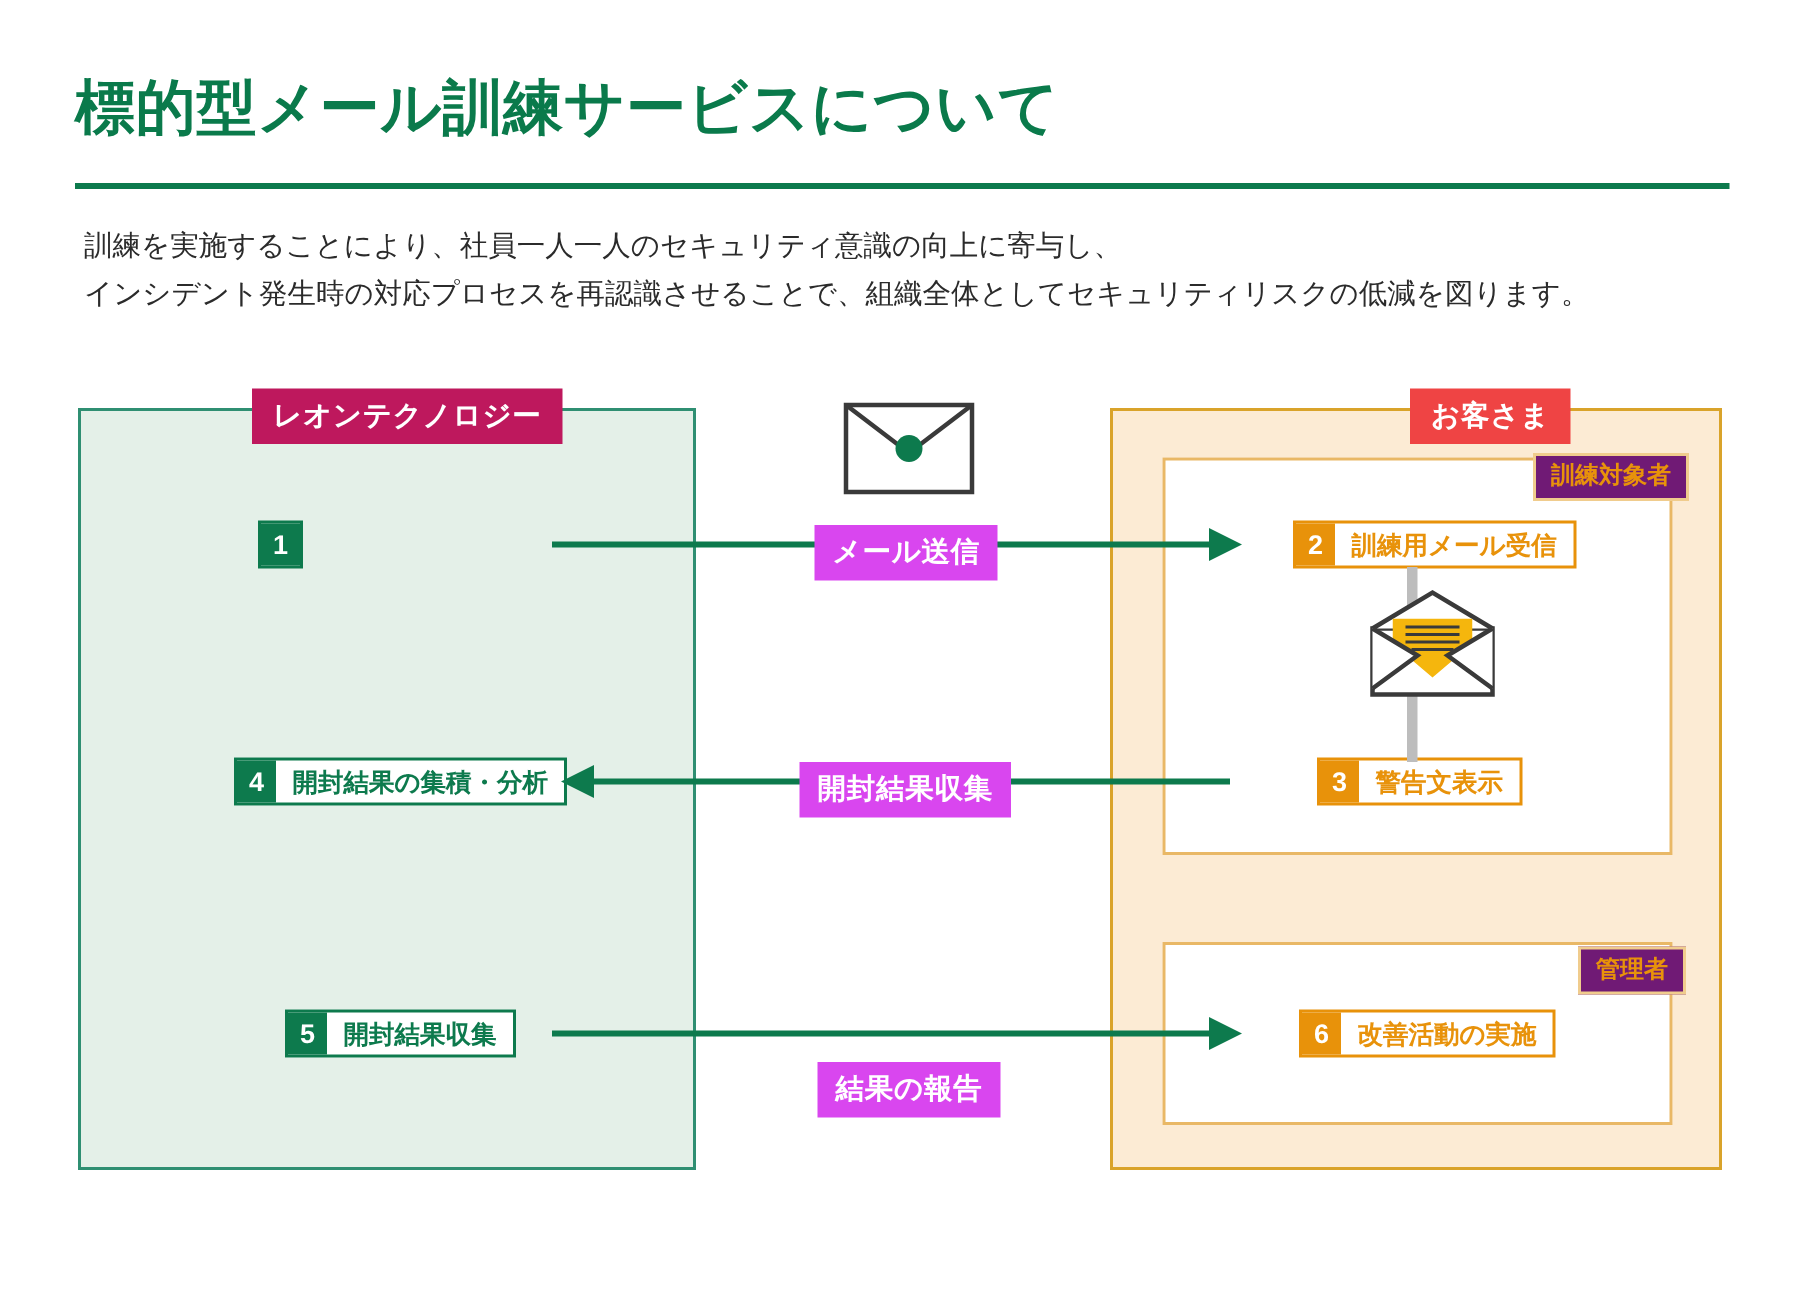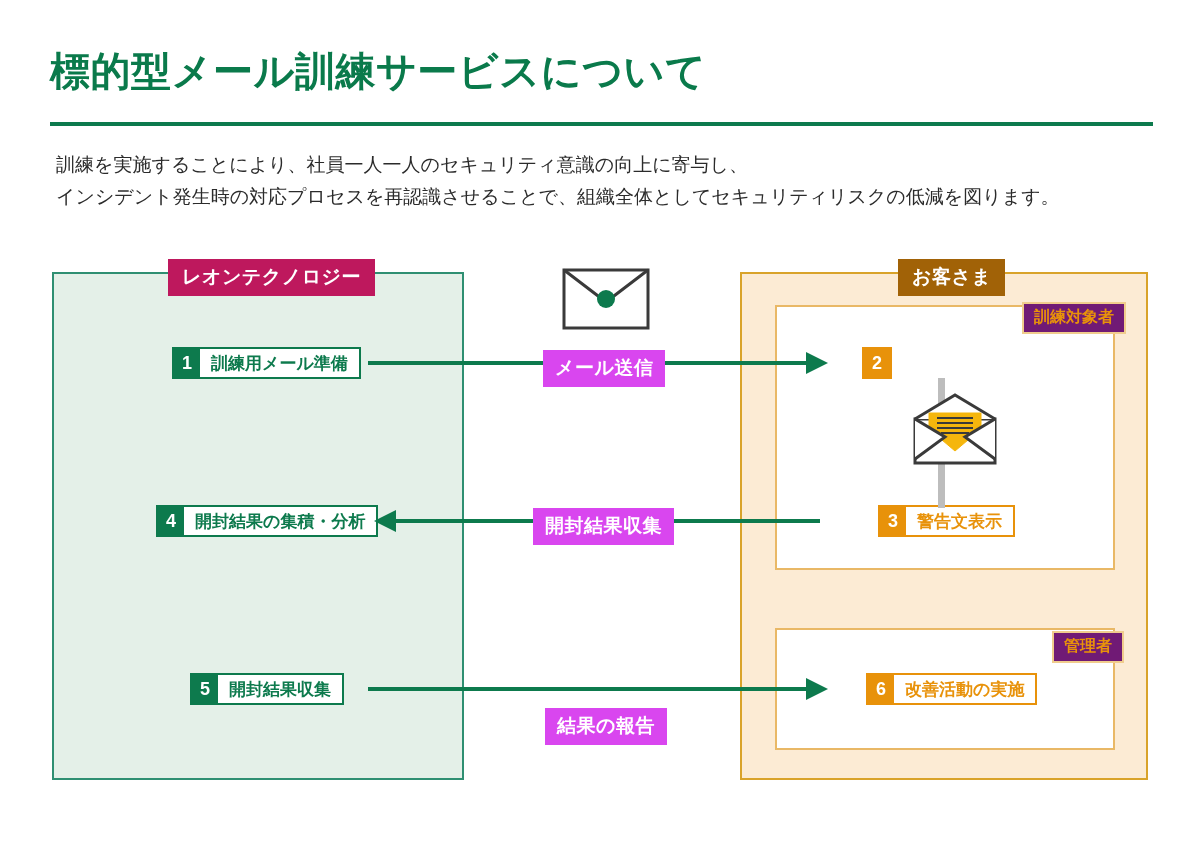--- a/index.html
+++ b/index.html
@@ -76,23 +76,23 @@
     left: 740px;
     top: 272px;
     width: 408px;
     height: 508px;
     background: #fcebd4;
     border: 2px solid #d9a32a;
     box-sizing: border-box;
   }
   #customer-panel-label {
     position: absolute;
-    left: 898px;
+    left: 940px;
     top: 259px;
-    background: #a16207;
+    background: #ef4444;
     color: #ffffff;
     font-size: 19px;
     font-weight: bold;
     padding: 5px 14px 6px 14px;
     white-space: nowrap;
     letter-spacing: 0.5px;
   }
 
   
   .subbox {
@@ -231,21 +231,20 @@
 <div id="page-title">標的型メール訓練サービスについて</div>
 <div id="title-divider"></div>
 <div class="lede-line" id="lede-1">訓練を実施することにより、社員一人一人のセキュリティ意識の向上に寄与し、</div>
 <div class="lede-line" id="lede-2">インシデント発生時の対応プロセスを再認識させることで、組織全体としてセキュリティリスクの低減を図ります。</div>
 
 <div id="provider-panel"></div>
 <div id="provider-panel-label">レオンテクノロジー</div>
 
 <div class="step green" id="step-1">
   <span class="num">1</span>
-  <span class="txt">訓練用メール準備</span>
 </div>
 
 <div class="step green" id="step-4">
   <span class="num">4</span>
   <span class="txt">開封結果の集積・分析</span>
 </div>
 
 <div class="step green" id="step-5">
   <span class="num">5</span>
   <span class="txt">開封結果収集</span>
@@ -255,20 +254,21 @@
 <div id="customer-panel-label">お客さま</div>
 
 <div class="subbox" id="trainee-box"></div>
 <div class="subbox-label" id="trainee-box-label">訓練対象者</div>
 
 <div class="subbox" id="admin-box"></div>
 <div class="subbox-label" id="admin-box-label">管理者</div>
 
 <div class="step orange" id="step-2">
   <span class="num">2</span>
+  <span class="txt">訓練用メール受信</span>
 </div>
 
 <div class="step orange" id="step-3">
   <span class="num">3</span>
   <span class="txt">警告文表示</span>
 </div>
 
 <div class="step orange" id="step-6">
   <span class="num">6</span>
   <span class="txt">改善活動の実施</span>

